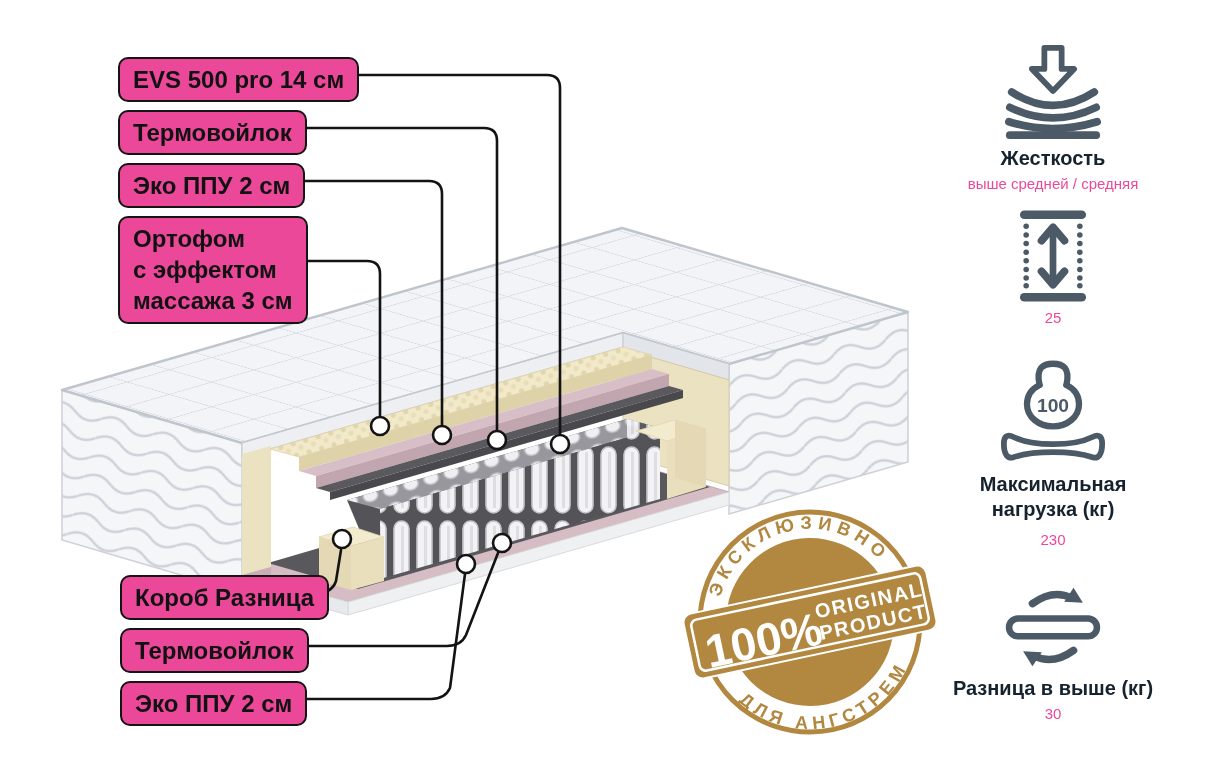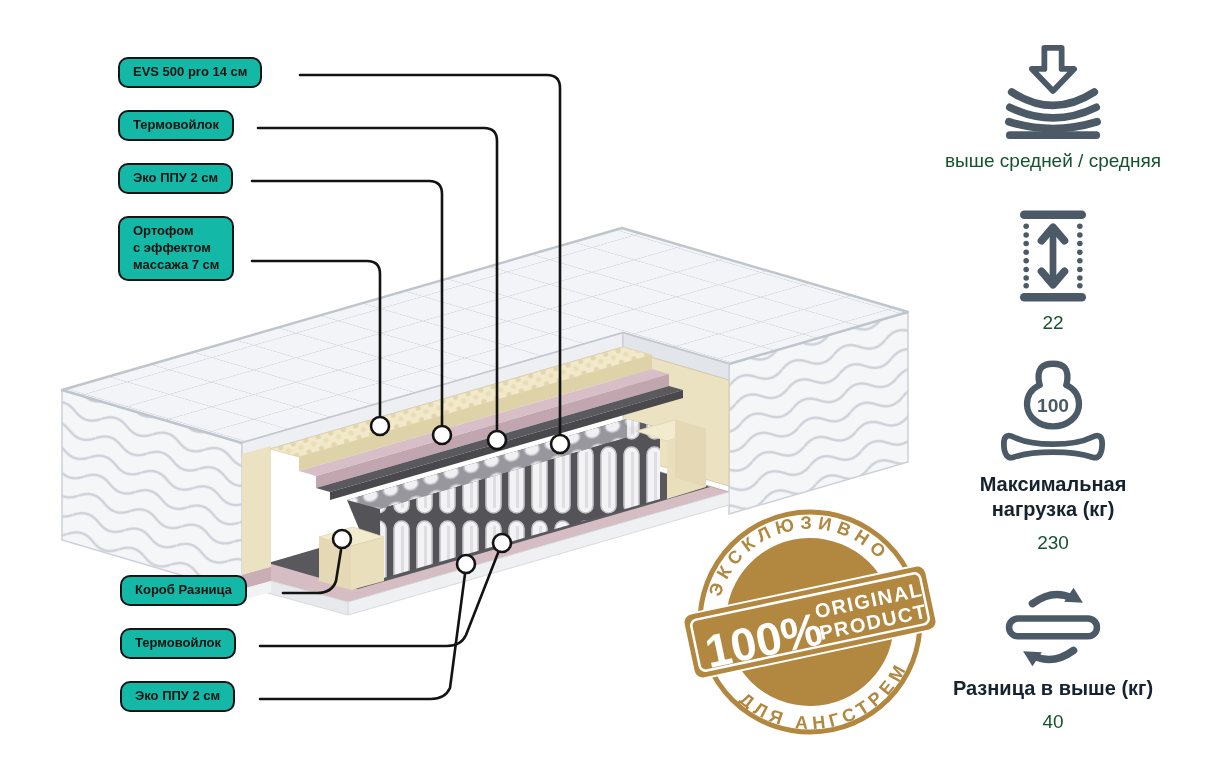--- a/index.html
+++ b/index.html
@@ -1,28 +1,28 @@
 <!DOCTYPE html>
 <html><head>
 <meta charset="utf-8">
 <style>
   html,body{margin:0;padding:0;background:#fff;}
   body{font-family:"Liberation Sans",sans-serif;}
   .stage{position:relative;width:1211px;height:773px;background:#fff;overflow:hidden;}
   svg.scene{position:absolute;left:0;top:0;}
   .label{
-    position:absolute;background:#14b8a6;border:2.5px solid #141414;border-radius:10px;
-    padding:5px 13px;font-size:13px;font-weight:bold;color:#121212;line-height:1.3;
+    position:absolute;background:#ec4899;border:2.5px solid #141414;border-radius:10px;
+    padding:5px 13px;font-size:24px;font-weight:bold;color:#121212;line-height:1.3;
     white-space:pre-line;box-shadow:0 0 0 2px #ffffff00;
   }
   .spec{position:absolute;width:260px;text-align:center;color:#1a232e;}
   .spec svg{display:block;margin:0 auto 6px auto;}
   .spec-title{font-size:20px;font-weight:bold;line-height:1.26;color:#16222e;}
   .spec-title.narrow{max-width:212px;margin:8px auto;}
-  .spec-value{font-size:19px;color:#14532d;margin-top:9px;line-height:1.3;}
+  .spec-value{font-size:15px;color:#ec4899;margin-top:3px;line-height:1.3;}
 </style>
 </head>
 <body>
 
 <div class="stage">
 
   <svg class="scene" width="1211" height="773" viewBox="0 0 1211 773">
     <defs>
       <pattern id="quilt" width="44" height="44" patternUnits="userSpaceOnUse" patternTransform="matrix(0.9606,-0.2779,0.9594,0.2818,0,0)">
         <rect width="44" height="44" fill="#f2f4f7"></rect>
@@ -137,33 +137,34 @@
       <circle cx="502" cy="543" r="9"></circle>
       <circle cx="466" cy="564" r="9"></circle>
     </g>
   </svg>
 
   <div class="label" style="left:118px;top:57px">EVS 500 pro 14 см</div>
   <div class="label" style="left:118px;top:110px">Термовойлок</div>
   <div class="label" style="left:118px;top:163px">Эко ППУ 2 см</div>
   <div class="label" style="left:118px;top:216px">Ортофом
 с эффектом
-массажа 7 см</div>
+массажа 3 см</div>
   <div class="label" style="left:120px;top:575px">Короб Разница</div>
   <div class="label" style="left:120px;top:628px">Термовойлок</div>
   <div class="label" style="left:120px;top:681px">Эко ППУ 2 см</div>
 
   <div class="spec" style="left:923px;top:44px">
     <svg width="106" height="96" viewBox="0 0 110 100" stroke="#4b5a66" fill="none" stroke-linecap="round" stroke-linejoin="round">
       <path d="M46,4 V26 H33 L55,49 L77,26 H64 V4 Z" stroke-width="6"></path>
       <path d="M12,50 Q55,78 98,50" stroke-width="8"></path>
       <path d="M10,66 Q55,88 100,66" stroke-width="8"></path>
       <path d="M9,81 Q55,95 101,81" stroke-width="8"></path>
       <path d="M10,95 H100" stroke-width="8"></path>
     </svg>
+    <div class="spec-title">Жесткость</div>
     <div class="spec-value">выше средней / средняя</div>
   </div>
 
   <div class="spec" style="left:923px;top:210px">
     <svg width="70" height="92" viewBox="0 0 72 96" stroke="#4b5a66" fill="none" stroke-linecap="round" stroke-linejoin="round">
       <path d="M6,5 H66" stroke-width="9"></path>
       <path d="M6,91 H66" stroke-width="9"></path>
       <path d="M36,20 V76" stroke-width="7"></path>
       <path d="M24,32 L36,18 L48,32" stroke-width="8"></path>
       <path d="M24,64 L36,78 L48,64" stroke-width="8"></path>
@@ -179,21 +180,21 @@
         <circle cx="64" cy="17" r="2.9"></circle>
           <circle cx="64" cy="26" r="2.9"></circle>
           <circle cx="64" cy="35" r="2.9"></circle>
           <circle cx="64" cy="44" r="2.9"></circle>
         <circle cx="64" cy="53" r="2.9"></circle>
           <circle cx="64" cy="62" r="2.9"></circle>
           <circle cx="64" cy="71" r="2.9"></circle>
           <circle cx="64" cy="79" r="2.9"></circle>
       </g>
     </svg>
-    <div class="spec-value">22</div>
+    <div class="spec-value">25</div>
   </div>
 
   <div class="spec" style="left:923px;top:356px">
     <svg width="106" height="108" viewBox="0 0 110 112" stroke="#4b5a66" fill="none" stroke-linecap="round" stroke-linejoin="round">
       <path d="M41,30 C37,12 45,8 55,8 C65,8 73,12 69,30" stroke-width="6.5"></path>
       <path d="M41,30 C33,34 28,41 28,50 C28,63 40,73 55,73 C70,73 82,63 82,50 C82,41 77,34 69,30" stroke-width="6.5"></path>
       <text x="55" y="58" text-anchor="middle" font-size="20" font-weight="bold" fill="#4b5a66" stroke="none">100</text>
       <path d="M14,84 C34,94 76,94 96,84 C103,80.5 106,84 106,91 C106,102 102,107 96,105 C75,98 35,98 14,105 C8,107 4,102 4,91 C4,84 7,80.5 14,84 Z" stroke-width="6"></path>
     </svg>
     <div class="spec-title narrow">Максимальная нагрузка (кг)</div>
@@ -202,16 +203,16 @@
 
   <div class="spec" style="left:923px;top:584px">
     <svg width="100" height="86" viewBox="0 0 104 92" stroke="#4b5a66" fill="none" stroke-linecap="round" stroke-linejoin="round">
       <rect x="5" y="37" width="94" height="19" rx="9.5" stroke-width="7"></rect>
       <path d="M30,21 Q52,5 72,15" stroke-width="8"></path>
       <polygon points="84,20 74,4 64,19" fill="#4b5a66" stroke="none"></polygon>
       <path d="M74,71 Q52,87 32,77" stroke-width="8"></path>
       <polygon points="20,72 30,88 40,73" fill="#4b5a66" stroke="none"></polygon>
     </svg>
     <div class="spec-title">Разница в выше (кг)</div>
-    <div class="spec-value">40</div>
+    <div class="spec-value">30</div>
   </div>
 
 </div>
 
 </body></html>

